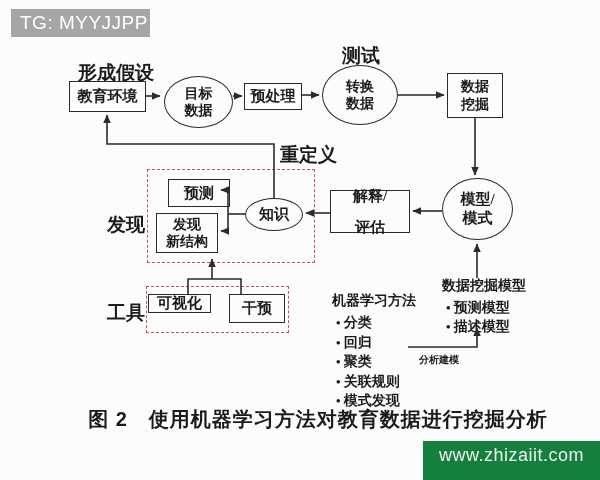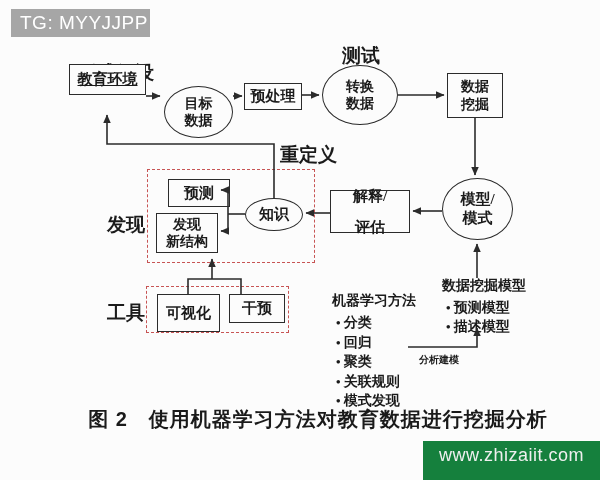--- a/index.html
+++ b/index.html
@@ -56,22 +56,22 @@
   }
 </style>
 </head>
 <body>
 
 <div id="stage">
 
   <div class="tg-badge">TG: MYYJJPP</div>
 
   <div class="lbl" style="left:78px;top:60px;">形成假设</div>
-  <div class="node" style="left:69px;top:64px;width:77px;height:31px;text-decoration:underline;">教育环境</div>
-  <div class="node ell small" style="left:164px;top:86px;width:69px;height:52px;">
+  <div class="node" style="left:69px;top:81px;width:77px;height:31px;">教育环境</div>
+  <div class="node ell small" style="left:164px;top:76px;width:69px;height:52px;">
     <span>目标</span>
     <span>数据</span>
   </div>
   <div class="node" style="left:244px;top:83px;width:58px;height:27px;">预处理</div>
   <div class="lbl" style="left:342px;top:43px;">测试</div>
   <div class="node ell small" style="left:322px;top:65px;width:76px;height:60px;">
     <span>转换</span>
     <span>数据</span>
   </div>
   <div class="node small" style="left:447px;top:73px;width:56px;height:45px;">
@@ -94,21 +94,21 @@
     <span>解释/</span>
     <span>评估</span>
   </div>
   <div class="node ell" style="left:442px;top:178px;width:71px;height:62px;">
     <span>模型/</span>
     <span>模式</span>
   </div>
 
   <div class="lbl" style="left:107px;top:300px;">工具</div>
   <div class="frame" style="left:146px;top:286px;width:143px;height:47px;"></div>
-  <div class="node" style="left:157px;top:294px;width:63px;height:38px;">可视化</div>
+  <div class="node" style="left:148px;top:294px;width:63px;height:19px;">可视化</div>
   <div class="node" style="left:229px;top:294px;width:56px;height:29px;">干预</div>
 
   <div class="listblock" style="left:332px;top:292px;">
     <div class="hd">机器学习方法</div>
     <ul>
       <li>分类</li>
       <li>回归</li>
       <li>聚类</li>
       <li>关联规则</li>
       <li>模式发现</li>

